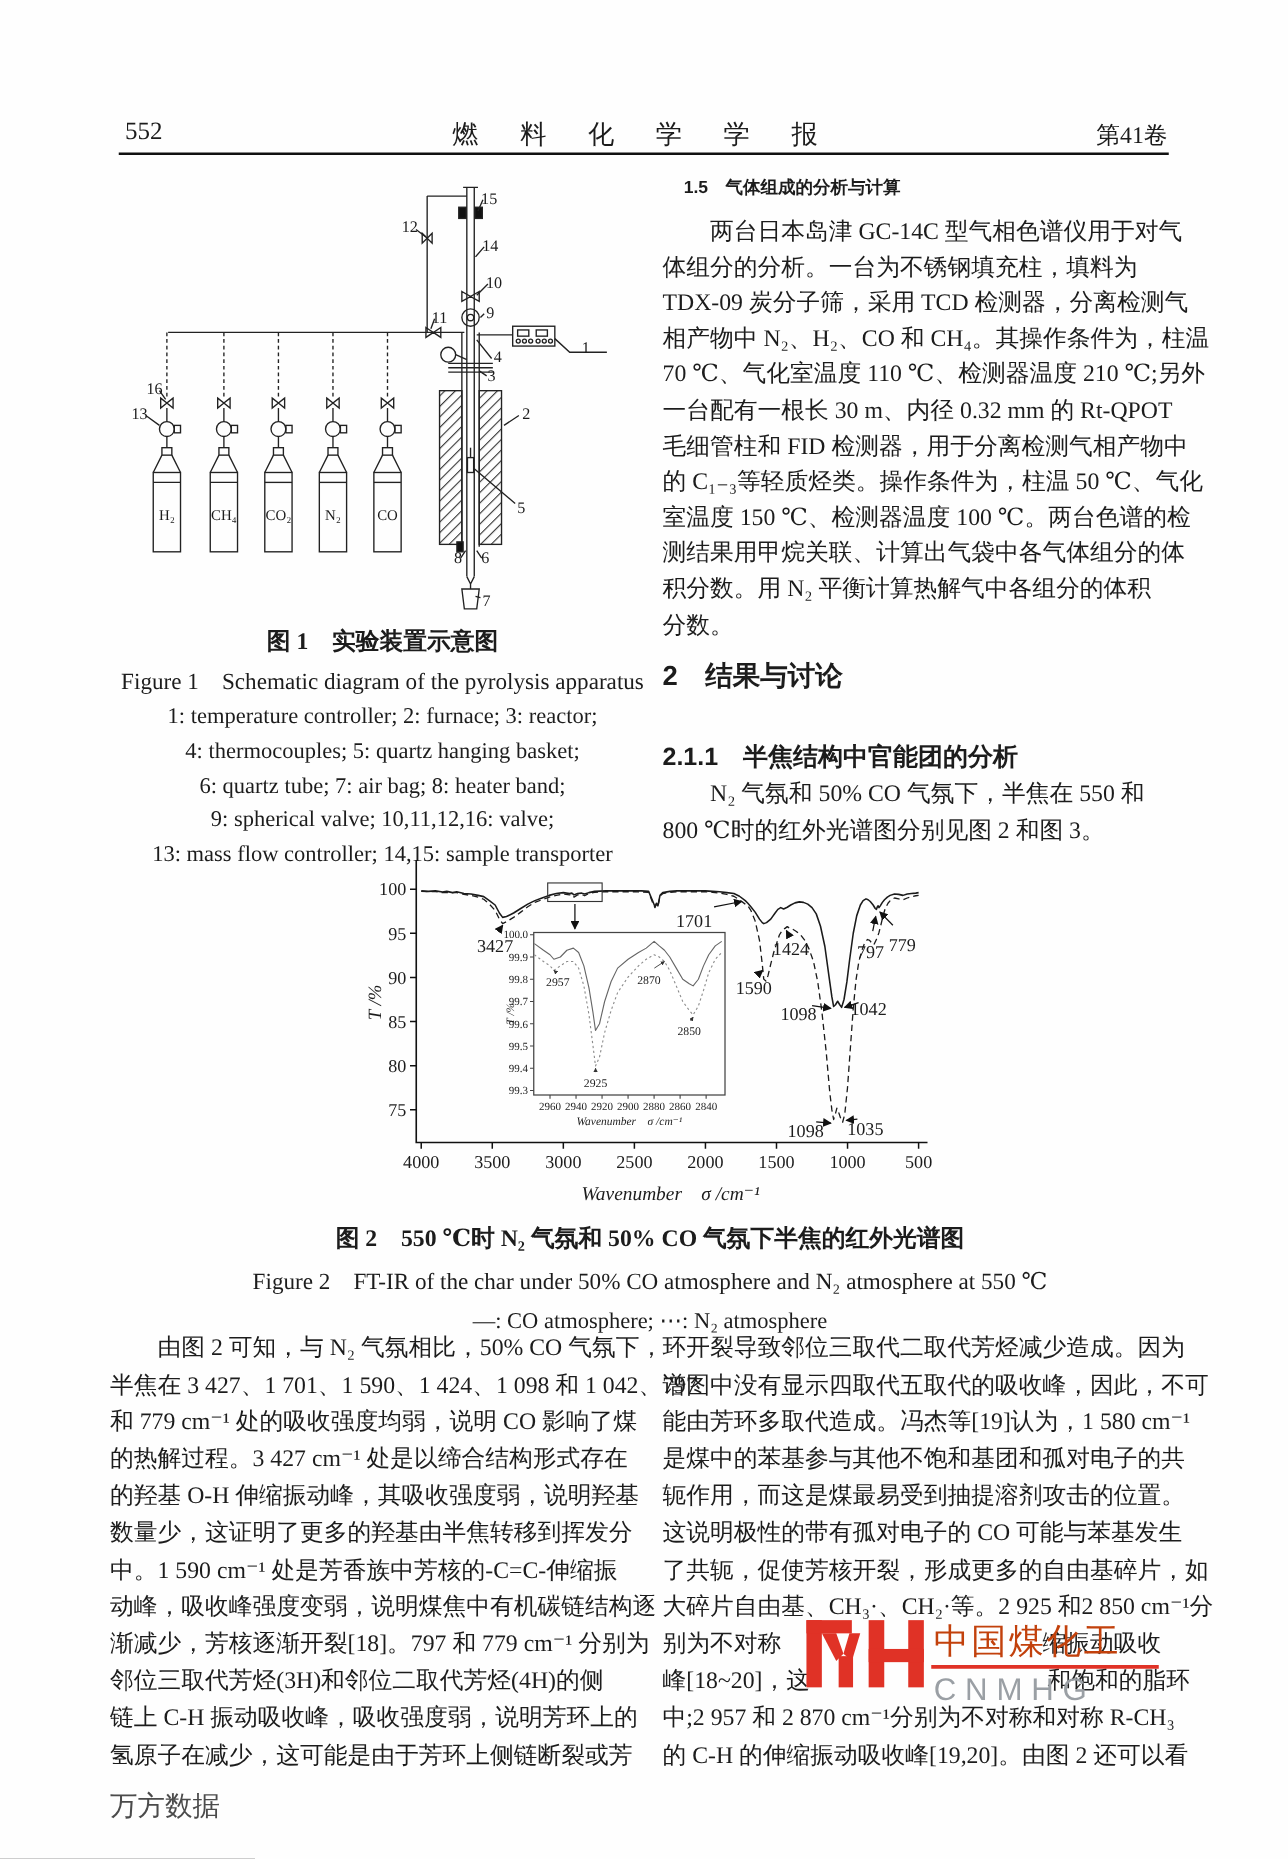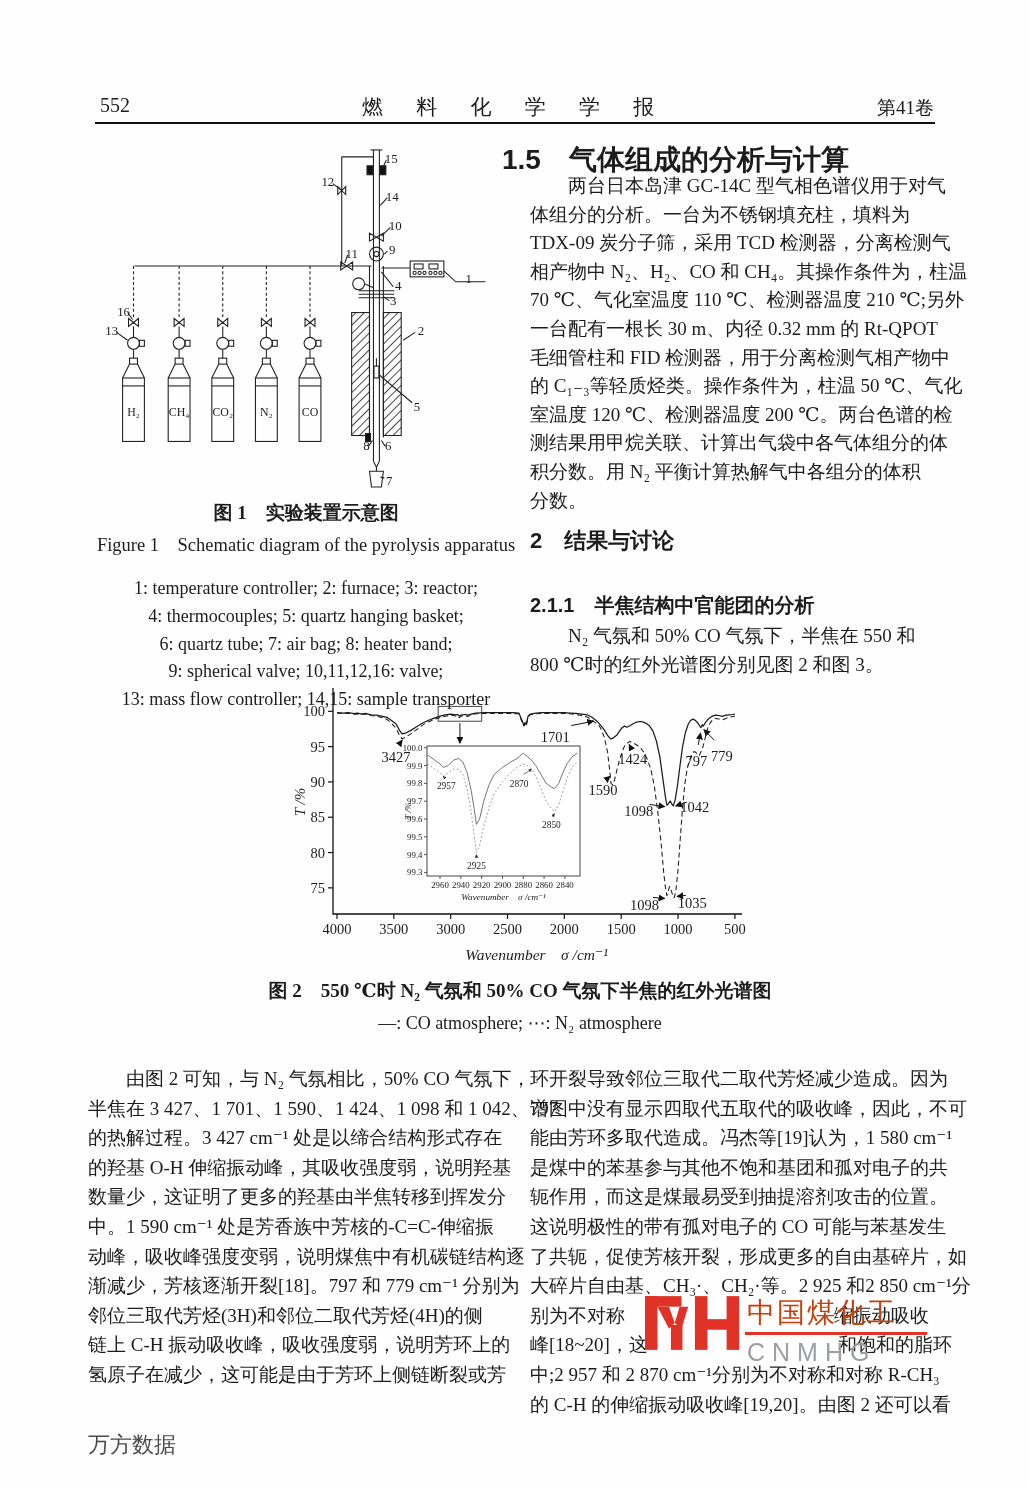--- a/index.html
+++ b/index.html
@@ -6,36 +6,36 @@
   .page{position:relative;width:1030px;height:1487px;background:#fefefe;
         font-family:"Liberation Serif","DejaVu Serif",serif;color:#1c1c1c;overflow:hidden;margin:0 auto;}
   .abs{position:absolute;}
   
   .hdr-num{left:100px;top:94px;font-size:20px;}
   .hdr-title{left:0;right:0;top:93px;text-align:center;font-size:21px;letter-spacing:14px;}
   .hdr-vol{right:96px;top:95px;font-size:19px;}
   .hdr-rule{left:95px;width:840px;top:122px;border-top:2.5px solid #111;height:0;}
   
   .h-sans{font-family:"Liberation Sans","DejaVu Sans",sans-serif;font-weight:bold;}
-  .h15{left:502px;top:141px;font-size:28px;}
+  .h15{left:547px;top:141px;font-size:14px;}
   .h2{left:530px;top:526px;font-size:22px;}
   .h21{left:530px;top:562px;font-size:20px;}
   .h211{left:530px;top:592px;font-size:20px;}
   
   .col{width:436px;}
   .tline{font-size:19px;line-height:28.6px;white-space:nowrap;}
   .bline{font-size:19px;line-height:29.6px;white-space:nowrap;}
   .rc-para1{left:530px;top:172px;}
   .rc-para2{left:530px;top:622px;}
   .bl-col{left:88px;top:1064px;}
   .br-col{left:530px;top:1064px;}
   
   .f1cap{left:88px;top:500px;width:436px;text-align:center;}
   .f1cap .zh{font-size:19px;font-weight:bold;margin-bottom:6px;}
-  .f1cap .en{font-size:18.5px;margin-bottom:18px;}
+  .f1cap .en{font-size:18.5px;margin-bottom:2px;}
   .cap-line{font-size:18px;line-height:27.8px;}
   
   .f2cap{left:110px;top:978px;width:820px;text-align:center;}
   .f2cap .zh{font-size:19px;font-weight:bold;margin-bottom:8px;}
   .f2cap .en{font-size:18.5px;margin-bottom:8px;}
   .f2cap .lg{font-size:18px;}
   
   .wmark{left:645px;top:1290px;width:290px;height:92px;z-index:5;}
   .wm-title{position:absolute;left:102px;top:4px;font-family:"Liberation Sans","DejaVu Sans",sans-serif;
             font-size:28px;color:#c2410c;letter-spacing:2px;white-space:nowrap;}
@@ -204,21 +204,21 @@
   <div class="abs h-sans h15">1.5　气体组成的分析与计算</div>
   <div class="abs col rc-para1">
       <div class="tline">　　两台日本岛津 GC-14C 型气相色谱仪用于对气</div>
       <div class="tline">体组分的分析。一台为不锈钢填充柱，填料为</div>
       <div class="tline">TDX-09 炭分子筛，采用 TCD 检测器，分离检测气</div>
       <div class="tline">相产物中 N₂、H₂、CO 和 CH₄。其操作条件为，柱温</div>
       <div class="tline">70 ℃、气化室温度 110 ℃、检测器温度 210 ℃;另外</div>
       <div class="tline">一台配有一根长 30 m、内径 0.32 mm 的 Rt-QPOT</div>
       <div class="tline">毛细管柱和 FID 检测器，用于分离检测气相产物中</div>
       <div class="tline">的 C₁₋₃等轻质烃类。操作条件为，柱温 50 ℃、气化</div>
-      <div class="tline">室温度 120 ℃、检测器温度 200 ℃。两台色谱的检</div>
+      <div class="tline">室温度 150 ℃、检测器温度 100 ℃。两台色谱的检</div>
       <div class="tline">测结果用甲烷关联、计算出气袋中各气体组分的体</div>
       <div class="tline">积分数。用 N₂ 平衡计算热解气中各组分的体积</div>
       <div class="tline">分数。</div>
     </div>
   <div class="abs h-sans h2">2　结果与讨论</div>
   <div class="abs h-sans h211">2.1.1　半焦结构中官能团的分析</div>
   <div class="abs col rc-para2">
       <div class="tline">　　N₂ 气氛和 50% CO 气氛下，半焦在 550 和</div>
       <div class="tline">800 ℃时的红外光谱图分别见图 2 和图 3。</div>
     </div>
@@ -327,26 +327,28 @@
       <line x1="186.4387755102041" y1="175.67534246575295" x2="186.4387755102041" y2="172.63013698630067" stroke="#333" stroke-width="0.7" marker-end="url(#ahs)"></line>
       <text x="186.4387755102041" y="187.31506849315033" font-size="9.4" text-anchor="middle" fill="#333">2925</text>
       <line x1="233.48367346938775" y1="92.51095890411094" x2="241.6020408163265" y2="87.15068493150844" stroke="#333" stroke-width="0.7" marker-end="url(#ahs)"></line>
       <text x="229.1122448979592" y="105.39726027397381" font-size="9.4" text-anchor="middle" fill="#333">2870</text>
       <line x1="262.47040816326535" y1="134.71643835616595" x2="264.5" y2="131.6712328767137" stroke="#333" stroke-width="0.7" marker-end="url(#ahs)"></line>
       <text x="261.3775510204082" y="146.35616438356334" font-size="9.4" text-anchor="middle" fill="#333">2850</text>
     </svg>
 
   <div class="abs f2cap">
     <div class="zh">图 2　550 ℃时 N₂ 气氛和 50% CO 气氛下半焦的红外光谱图</div>
+    <div class="en">Figure 2　FT-IR of the char under 50%  CO atmosphere and N₂ atmosphere at 550 ℃</div>
     <div class="lg">—: CO atmosphere; ⋯: N₂ atmosphere</div>
   </div>
 
   <div class="abs col bl-col">
       <div class="bline">　　由图 2 可知，与 N₂ 气氛相比，50% CO 气氛下，</div>
       <div class="bline">半焦在 3 427、1 701、1 590、1 424、1 098 和 1 042、797</div>
+      <div class="bline">和 779 cm⁻¹ 处的吸收强度均弱，说明 CO 影响了煤</div>
       <div class="bline">的热解过程。3 427 cm⁻¹ 处是以缔合结构形式存在</div>
       <div class="bline">的羟基 O-H 伸缩振动峰，其吸收强度弱，说明羟基</div>
       <div class="bline">数量少，这证明了更多的羟基由半焦转移到挥发分</div>
       <div class="bline">中。1 590 cm⁻¹ 处是芳香族中芳核的-C=C-伸缩振</div>
       <div class="bline">动峰，吸收峰强度变弱，说明煤焦中有机碳链结构逐</div>
       <div class="bline">渐减少，芳核逐渐开裂[18]。797 和 779 cm⁻¹ 分别为</div>
       <div class="bline">邻位三取代芳烃(3H)和邻位二取代芳烃(4H)的侧</div>
       <div class="bline">链上 C-H 振动吸收峰，吸收强度弱，说明芳环上的</div>
       <div class="bline">氢原子在减少，这可能是由于芳环上侧链断裂或芳</div>
     </div>

